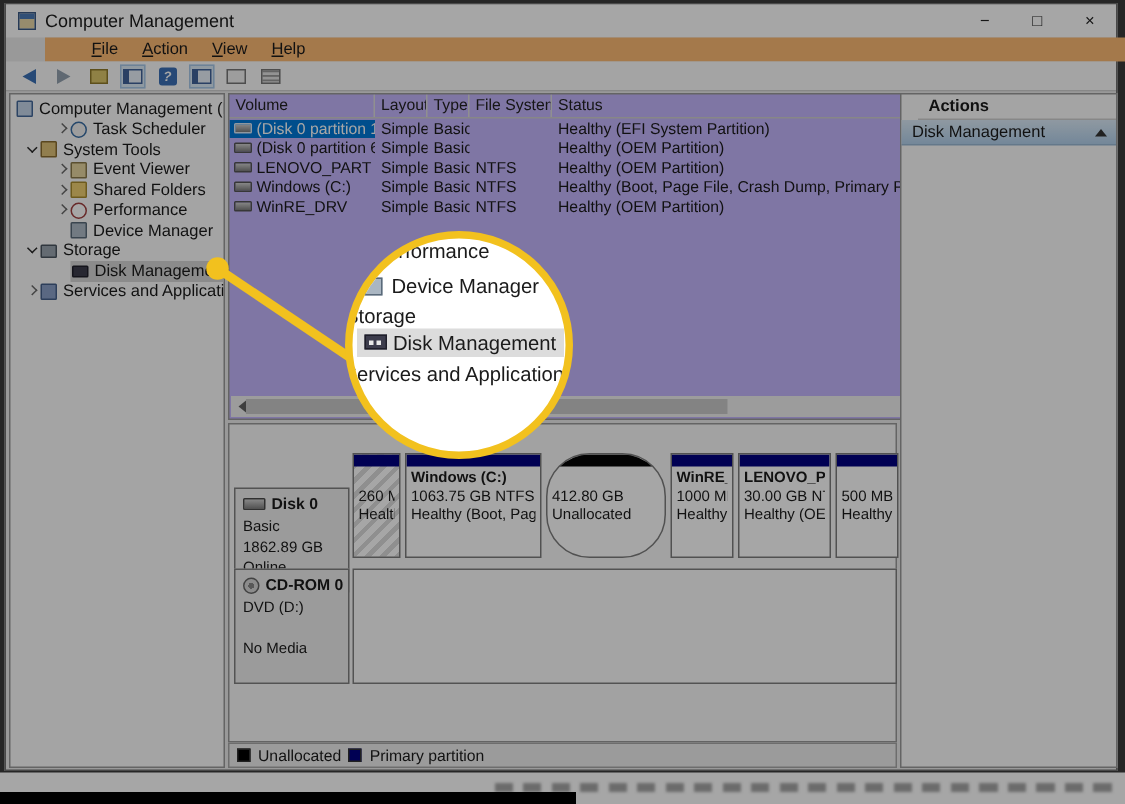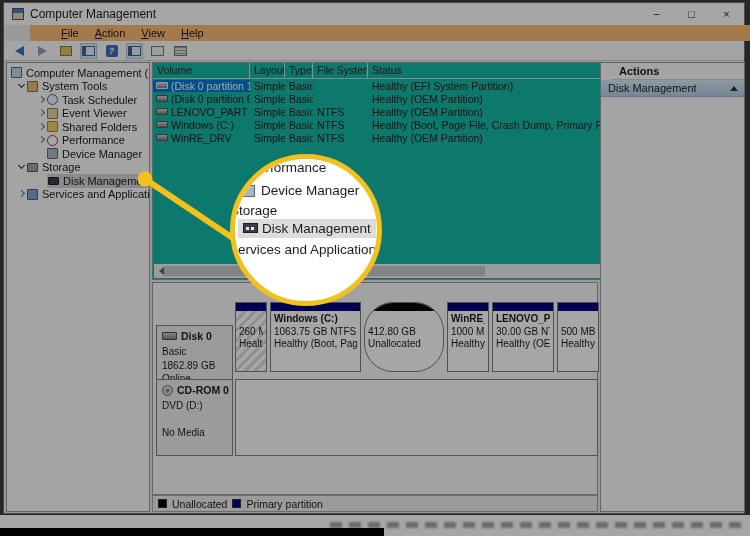--- a/index.html
+++ b/index.html
@@ -59,21 +59,21 @@
   .tic-event    { background:#e6d6a0; border:1px solid #8a7a4a; }
   .tic-folder   { background:#f0d070; border:1px solid #a98c2c; }
   .tic-gauge    { background:#ffffff; border:1px solid #a04040; border-radius:50%; }
   .tic-device   { background:#b0bcc8; border:1px solid #5a6a7a; }
   .tic-storage  { background:#9aa4b0; border:1px solid #4a5560; height:9px; }
   .tic-diskm    { background:#3c3c4c; border:1px solid #1e1e2a; height:8px; }
   .tic-services { background:#8aa0c8; border:1px solid #45608a; }
   .tree-sel { background:#d6d6d6; display:flex; align-items:center; padding:1px 3px 1px 1px; }
 
   .list-pane { position:absolute; left:152px; top:62px; width:484px; height:218px;
-               background:#14b8a6; border:1px solid #9a9a9a; overflow:hidden; }
+               background:#c4b5fd; border:1px solid #9a9a9a; overflow:hidden; }
   .lhead { display:flex; height:16px; border-bottom:1px solid #cfcfcf; font-size:10.5px; color:#222; }
   .lhead .hc { padding:1px 0 0 4px; border-right:1px solid #dedede; overflow:hidden; white-space:nowrap; }
   .c-vol{width:97px;flex:0 0 97px;} .c-layout{width:35px;flex:0 0 35px;} .c-type{width:28px;flex:0 0 28px;}
   .c-fs{width:55px;flex:0 0 55px;} .c-status{flex:1;}
   .lrow { display:flex; height:13px; font-size:10.5px; color:#1a1a1a; align-items:center; }
   .lrow .cell { padding-left:4px; overflow:hidden; white-space:nowrap; }
   .volcell { display:flex; align-items:center; gap:3px; padding-left:3px !important; }
   .vol-ic { flex:0 0 12px; width:12px; height:7px; background:linear-gradient(#cfcfcf,#7d7d7d); border:1px solid #555; border-radius:1px; }
   .lrow.sel .volcell { background:#0078d7; color:#ffffff; }
   .lrow.sel .vol-ic { border-color:#dce8f5; }
@@ -188,29 +188,29 @@
             <i class="ic-props"></i>
           </span>
       </div>
     </div>
 
     <div class="tree-panel">
       <div class="trow lvl0">
         <span class="tic tic-computer"></span>
         <span>Computer Management (Local)</span>
       </div>
+      <div class="trow lvl2">
+        <span class="chev"></span>
+        <span class="tic tic-clock"></span>
+        <span>Task Scheduler</span>
+      </div>
       <div class="trow lvl1">
         <span class="chev exp"></span>
         <span class="tic tic-tools"></span>
         <span>System Tools</span>
-      </div>
-      <div class="trow lvl2">
-        <span class="chev"></span>
-        <span class="tic tic-clock"></span>
-        <span>Task Scheduler</span>
       </div>
       <div class="trow lvl2">
         <span class="chev"></span>
         <span class="tic tic-event"></span>
         <span>Event Viewer</span>
       </div>
       <div class="trow lvl2">
         <span class="chev"></span>
         <span class="tic tic-folder"></span>
         <span>Shared Folders</span>

